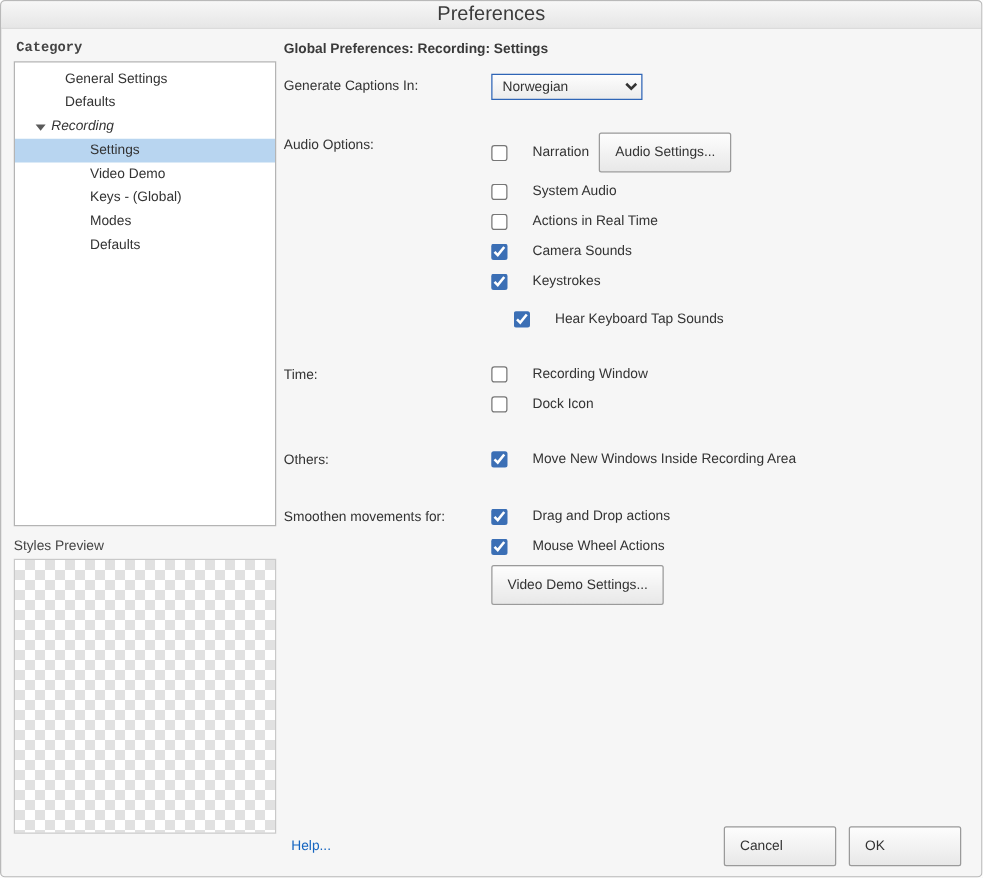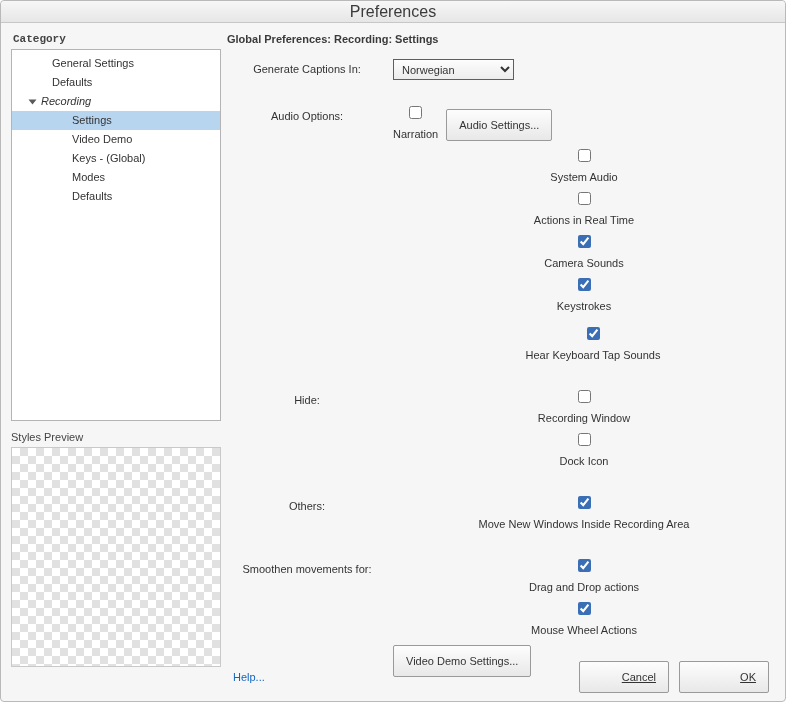--- a/index.html
+++ b/index.html
@@ -23,33 +23,33 @@
       linear-gradient(-45deg,#e1e1e1 25%,transparent 25%),
       linear-gradient(45deg,transparent 75%,#e1e1e1 75%),
       linear-gradient(-45deg,transparent 75%,#e1e1e1 75%);
     background-size:16px 16px;
     background-position:0 0,0 8px,8px -8px,-8px 0;
     background-color:#fff;
   }
   .right { flex:1; display:flex; flex-direction:column; position:relative; }
   .section-title { font-weight:bold; color:#3a3a3a; margin:2px 0 14px 0; }
   .form { display:grid; grid-template-columns:160px 1fr; column-gap:6px; row-gap:6px; align-items:start; }
-  .form-label { text-align:center; color:#333; line-height:20px; }
+  .form-label { text-align:left; color:#333; line-height:20px; }
   .field-col { display:flex; flex-direction:column; gap:6px;}
   .hrow { display:flex; align-items:center; gap:8px; }
   .indent { padding-left:18px; }
   select.combo { width:121px; height:21px; border:1px solid #2f65b6; background:linear-gradient(#fdfdfd,#ececec); color:#333; padding:0 4px; }
   .btn { height:32px; border:1px solid #9a9a9a; background:linear-gradient(#fdfdfd,#e8e8e8); padding:0 12px; color:#333; cursor:default; border-radius:2px;}
-  .cb { display:flex; align-items:center; gap:6px; color:#333; line-height:18px;flex-direction:column;}
+  .cb { display:flex; align-items:center; gap:20px; color:#333; line-height:18px;}
   .cb input { width:13px; height:13px; margin:0; accent-color:#3b6fb5;}
   .spacer-row { height:14px; grid-column:1/3;}
   .footer { position:absolute; bottom:0; left:0; right:0; display:flex; align-items:center; padding:0 6px 0 6px; }
   .help { color:#1565c0; cursor:pointer; }
   .footer .gap { flex:1; }
-  .footer .btn { min-width:90px; text-align:right; margin-left:10px;text-decoration:underline; }
+  .footer .btn { min-width:90px; text-align:left; margin-left:10px; }
 </style>
 </head>
 <body>
 
 <div class="window">
   <div class="titlebar">Preferences</div>
   <div class="body">
     <div class="left">
       <div class="cat-label">Category</div>
       <div class="tree" id="tree">
@@ -110,21 +110,21 @@
             <span>Keystrokes</span>
           </label>
           <label class="cb indent" style="margin-top:6px;">
             <input type="checkbox" checked="" style="">
             <span>Hear Keyboard Tap Sounds</span>
           </label>
         </div>
 
         <div class="spacer-row"></div>
 
-        <div class="form-label">Hide:</div>
+        <div class="form-label">Time:</div>
         <div class="field-col">
           <label class="cb">
             <input type="checkbox" style="">
             <span>Recording Window</span>
           </label>
           <label class="cb">
             <input type="checkbox" style="">
             <span>Dock Icon</span>
           </label>
         </div>

